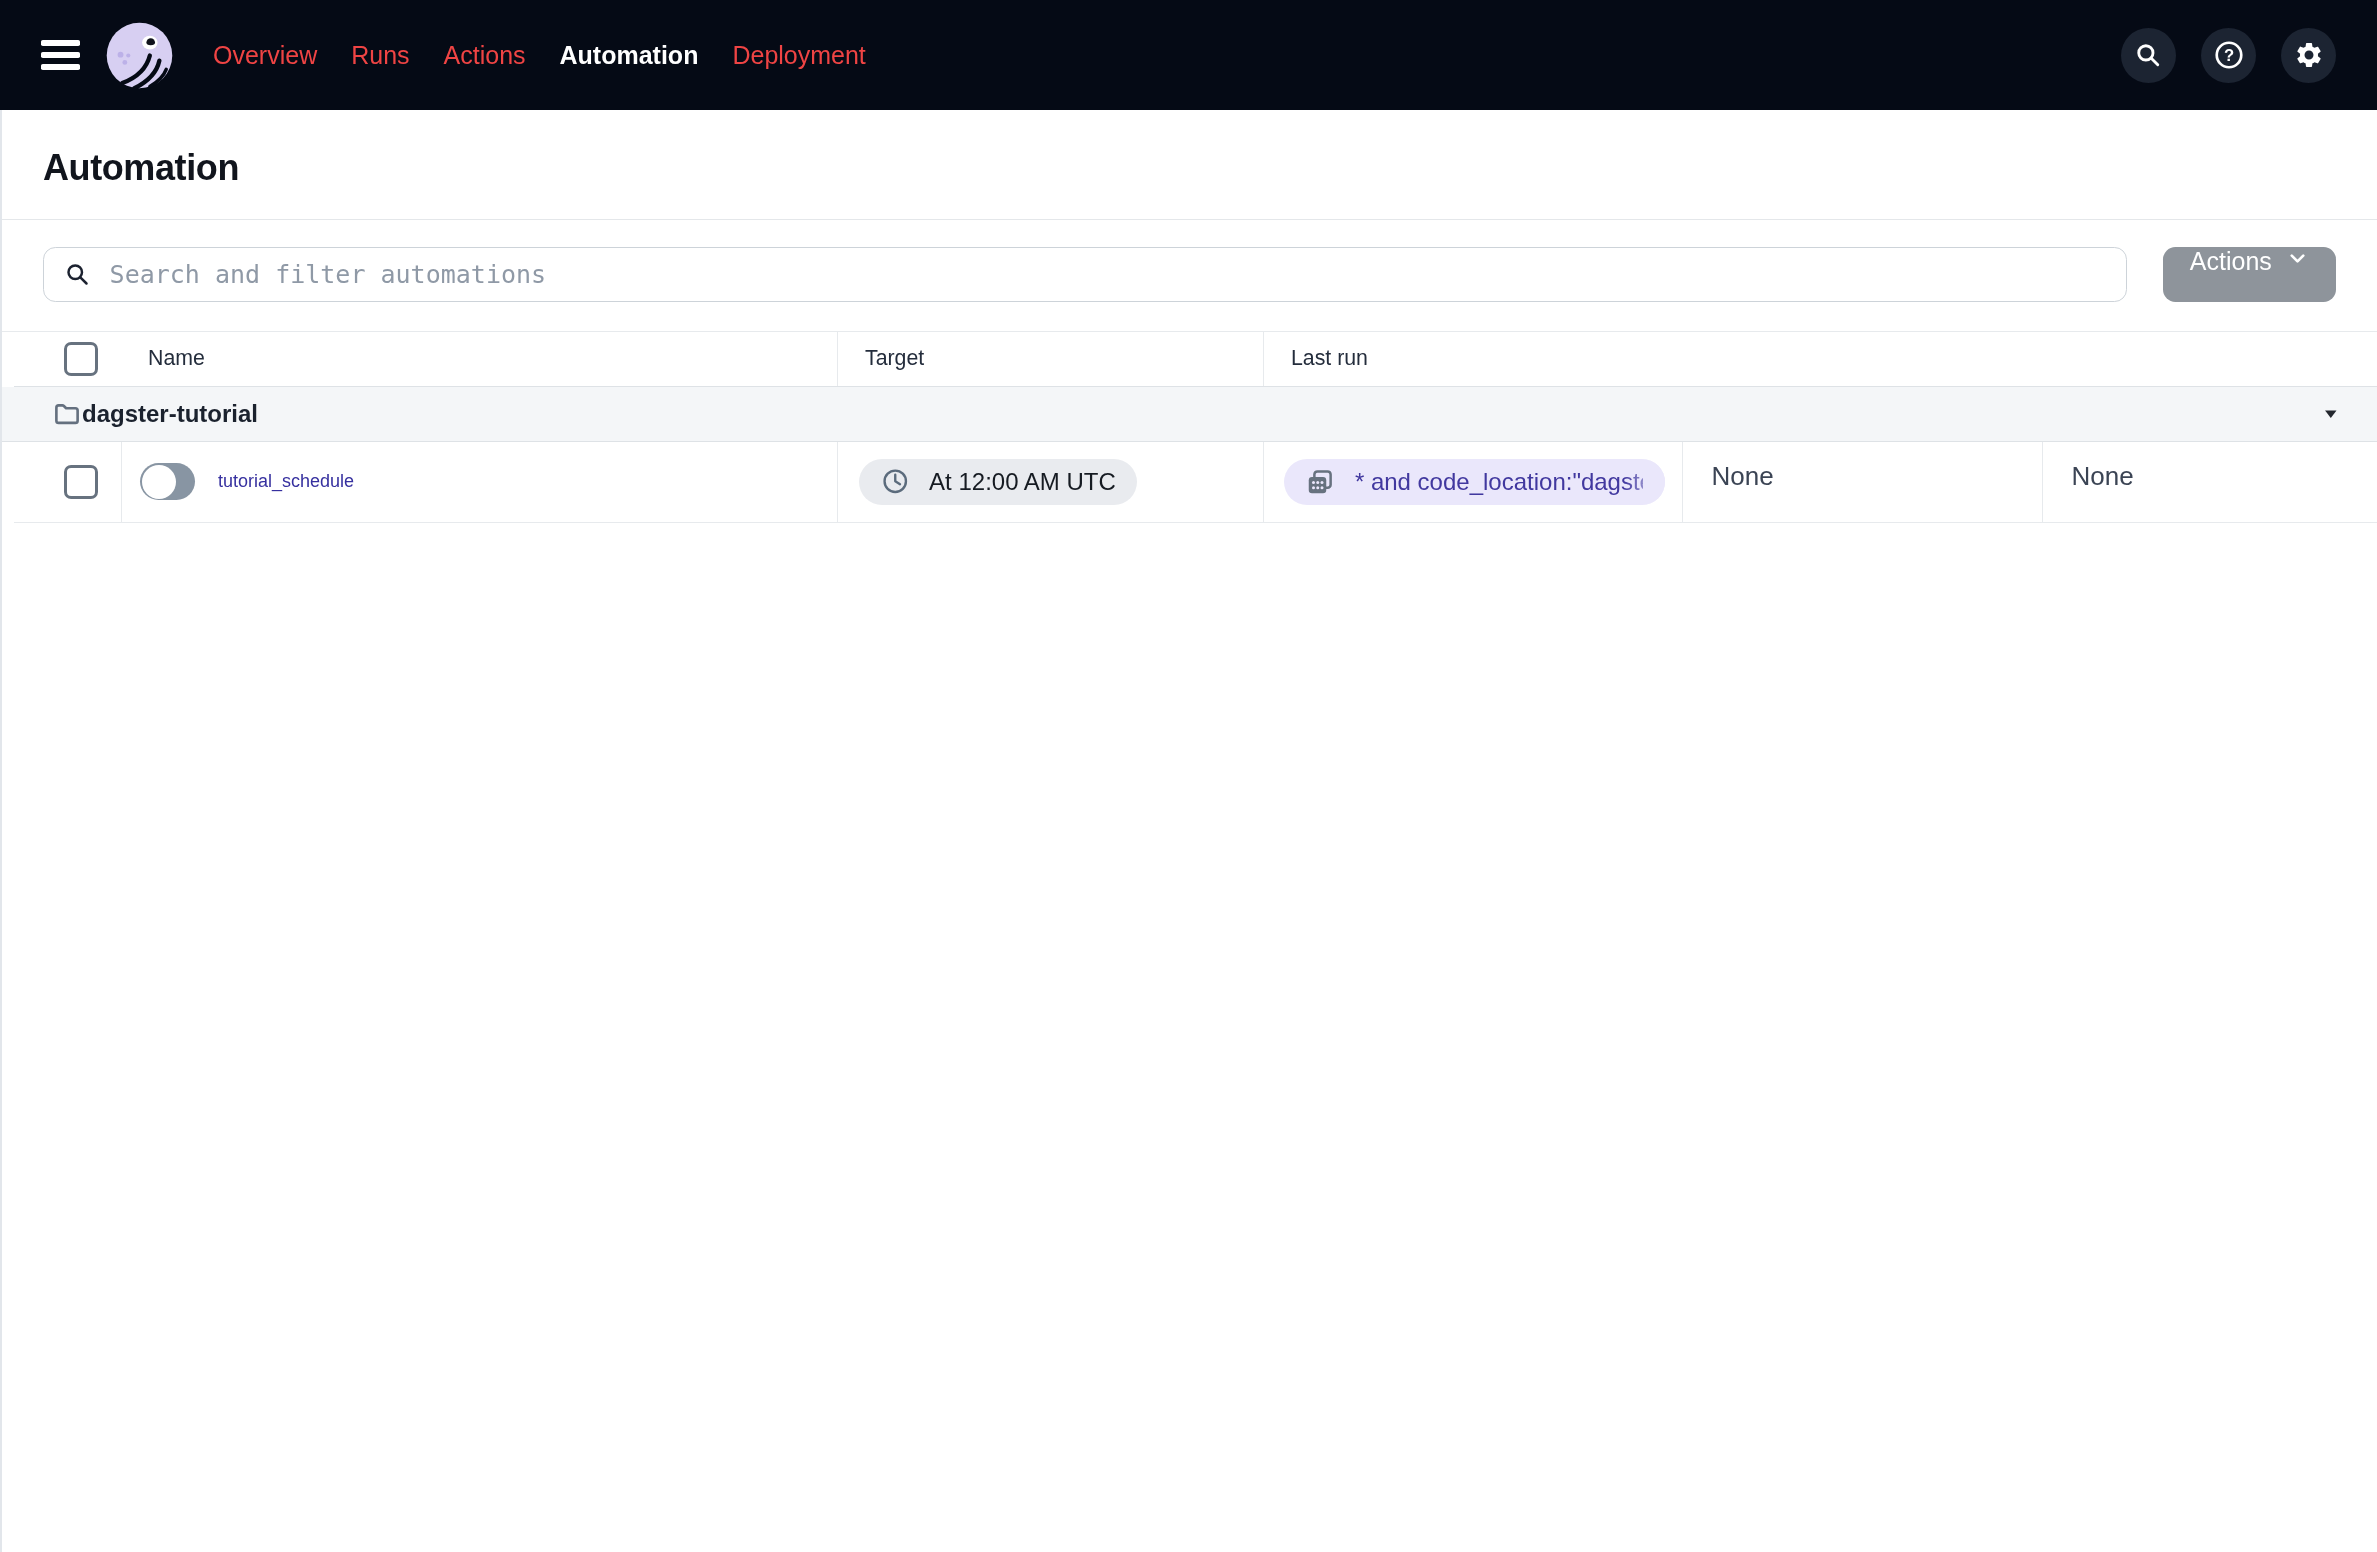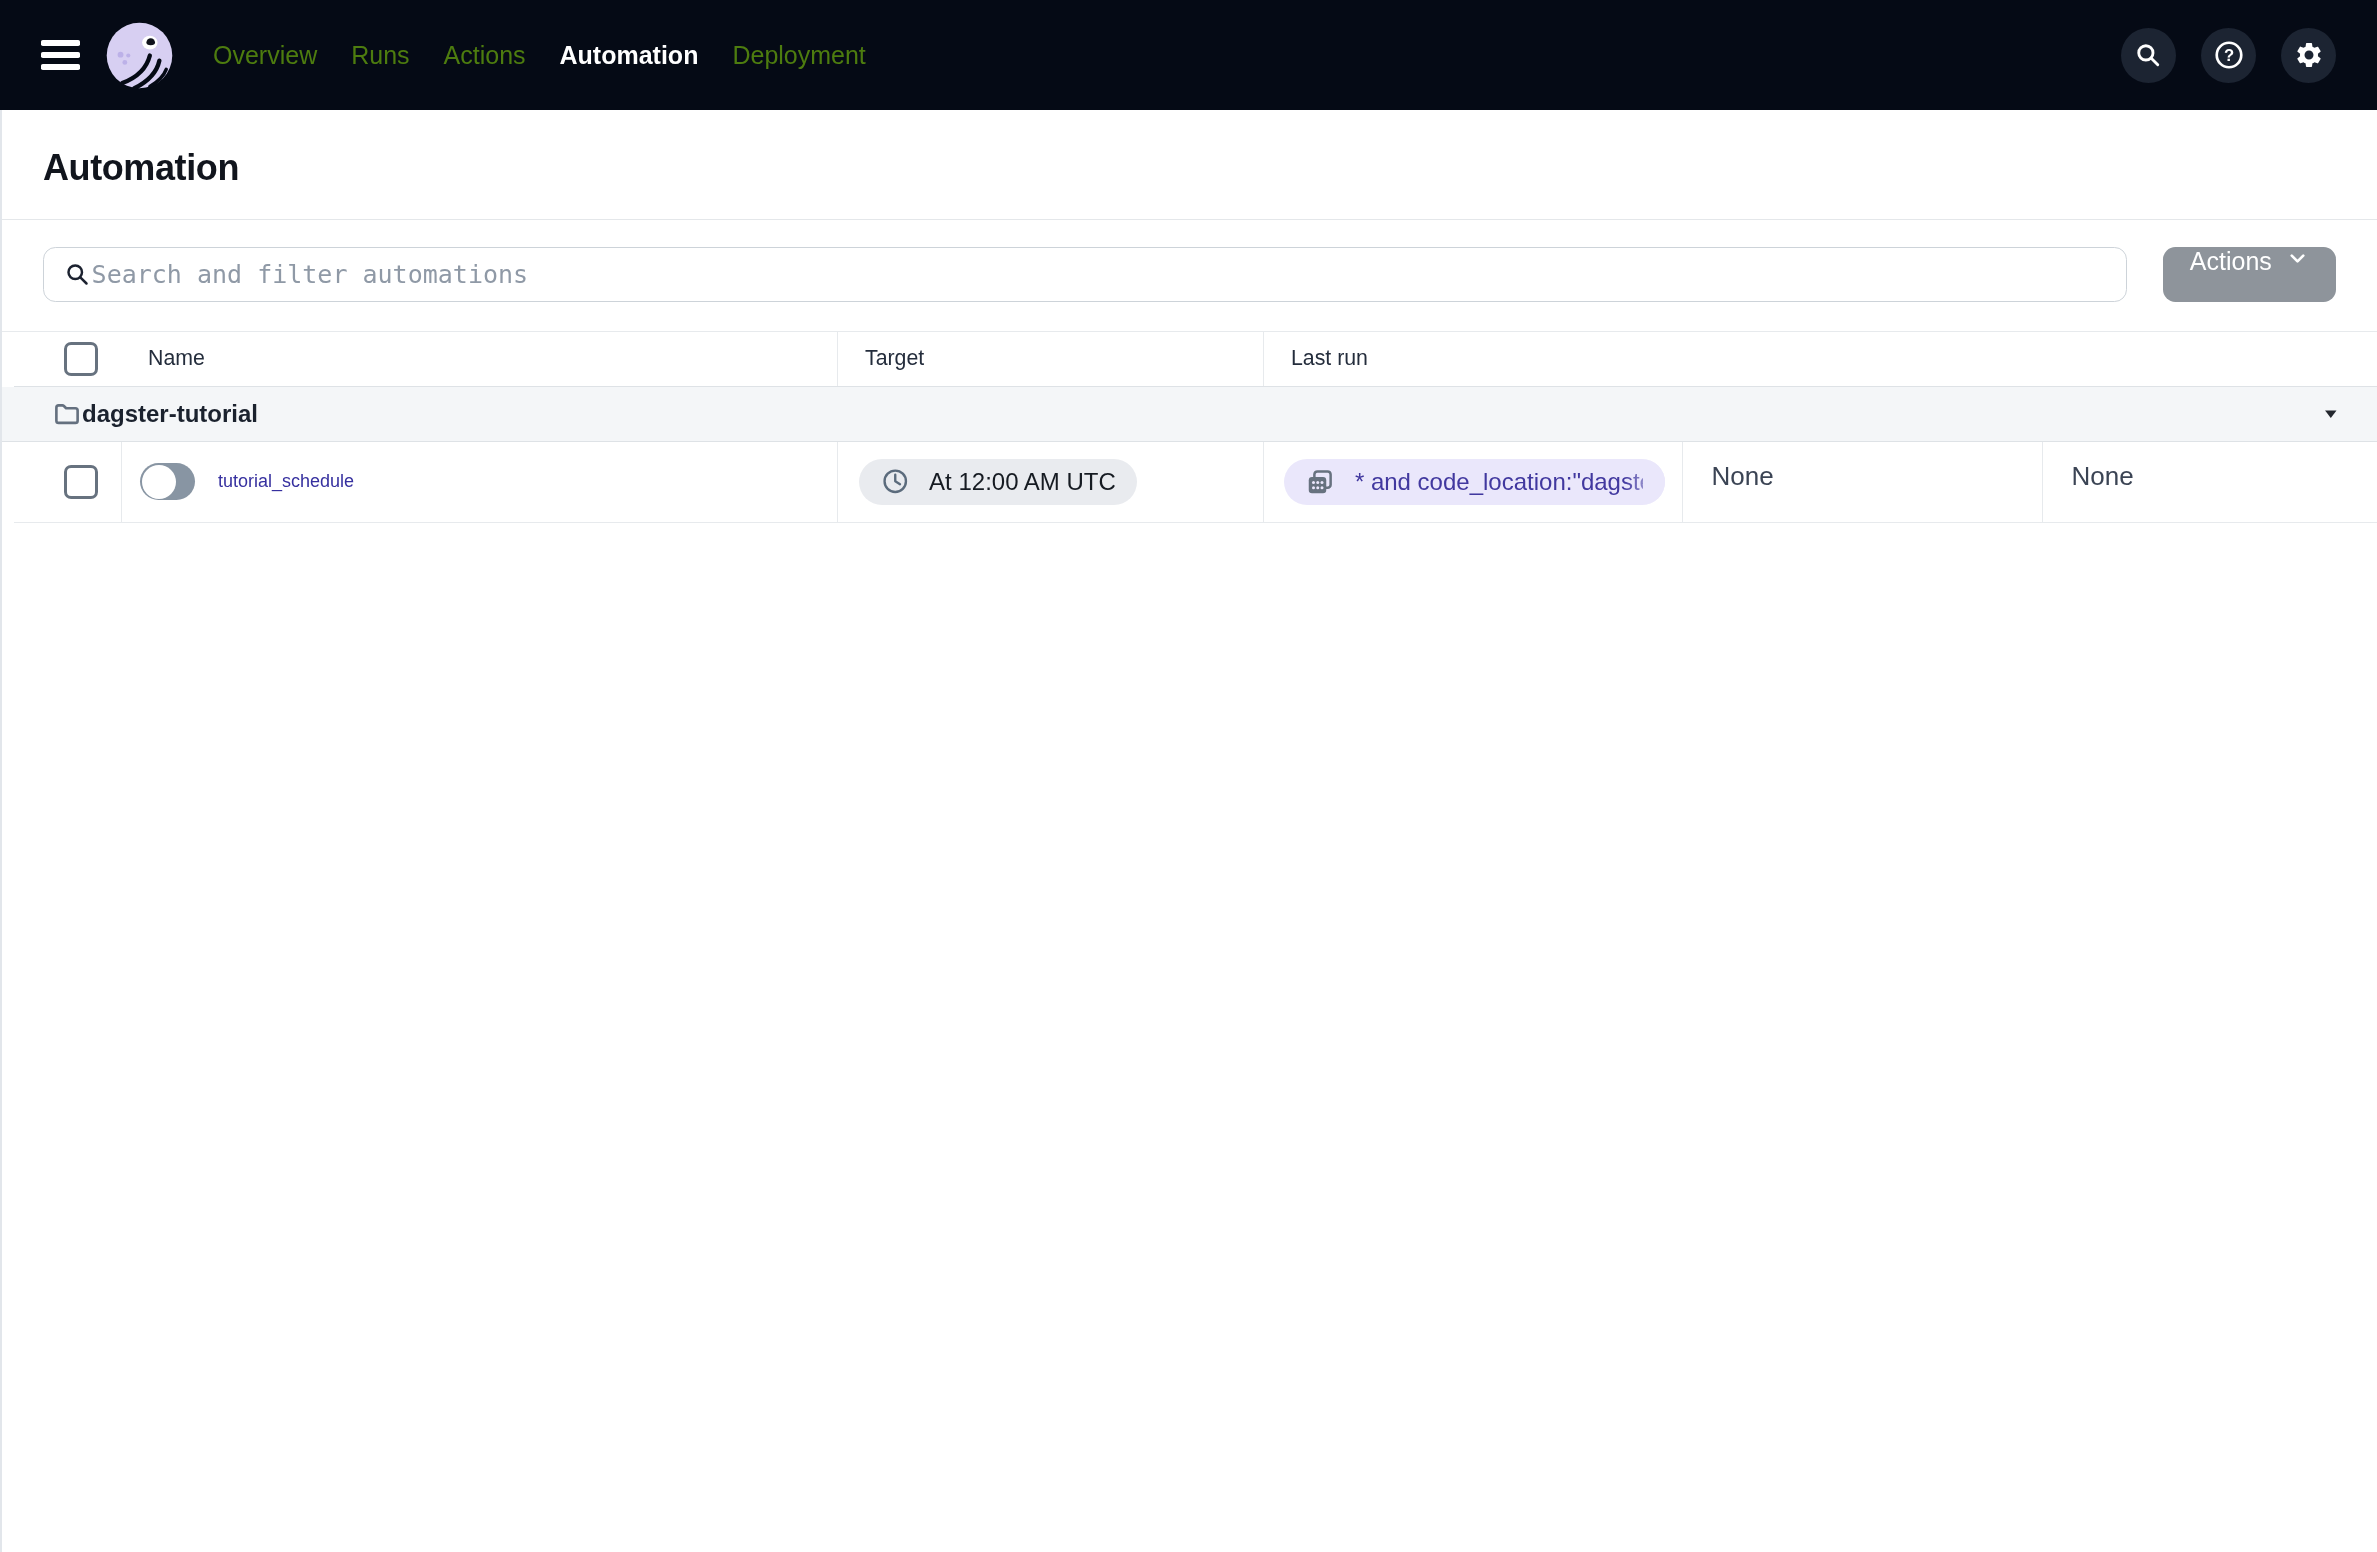--- a/index.html
+++ b/index.html
@@ -7,36 +7,36 @@
               font-family:"Liberation Sans", sans-serif; }
 
   
   .navbar { height:110px; background:#050a15; display:flex; align-items:center;
             padding:0 41px; }
   .hamburger { width:39px; height:30px; display:flex; flex-direction:column;
                justify-content:space-between; cursor:pointer; margin-right:25px; }
   .hamburger span { display:block; height:6.2px; background:#ffffff; border-radius:1.8px; }
   .logo { width:69px; height:69px; margin-right:39px; flex:0 0 auto; }
   .nav-items { display:flex; align-items:center; gap:34px; }
-  .nav-item { font-size:25px; color:#4d7c0f; cursor:pointer; }
+  .nav-item { font-size:25px; color:#ef4444; cursor:pointer; }
   .nav-item.active { color:#ffffff; font-weight:700; }
   .nav-spacer { flex:1; }
   .nav-iconbtns { display:flex; align-items:center; gap:25px; }
   .icon-btn { width:55px; height:55px; border-radius:50%; background:#1c2432;
               display:flex; align-items:center; justify-content:center; cursor:pointer; }
 
   
   .content { border-left:2.7px solid #e2e6eb; min-height:1442px; }
   .page-head { padding:37px 41px 30px 41px; border-bottom:0.9px solid #e4e7ea; }
   .page-title { font-size:36px; font-weight:700; color:#11151d; letter-spacing:-0.4px; }
 
   .toolbar { display:flex; align-items:center; gap:36px; padding:27px 41px 0 41px; }
   .searchbox { flex:1; height:55px; border:1.8px solid #cdd3d9; border-radius:12.4px;
                display:flex; align-items:center; padding:0 19.6px; background:#ffffff; }
-  .searchbox input { border:none; outline:none; flex:1; margin-left:1px;
+  .searchbox input { border:none; outline:none; flex:1; margin-left:19px;
                      font-family:"DejaVu Sans Mono", monospace; font-size:25px; color:#4d7c0f; }
   .searchbox input::placeholder { color:#8f99a6; }
   .actions-btn { height:55px; padding:0 27px; border:none; border-radius:12.4px;
                  background:#8e949b; color:#ffffff; font-size:25px;
                  font-family:"Liberation Sans", sans-serif;
                  display:flex; gap:14.2px; cursor:pointer; }
 
   
   .tbl { margin-top:28.5px; border-top:0.9px solid #e7eaed; }
   .tbl-row { display:grid; grid-template-columns:107px 716px 426px 419px 360px 350px;margin-left:12px; }

